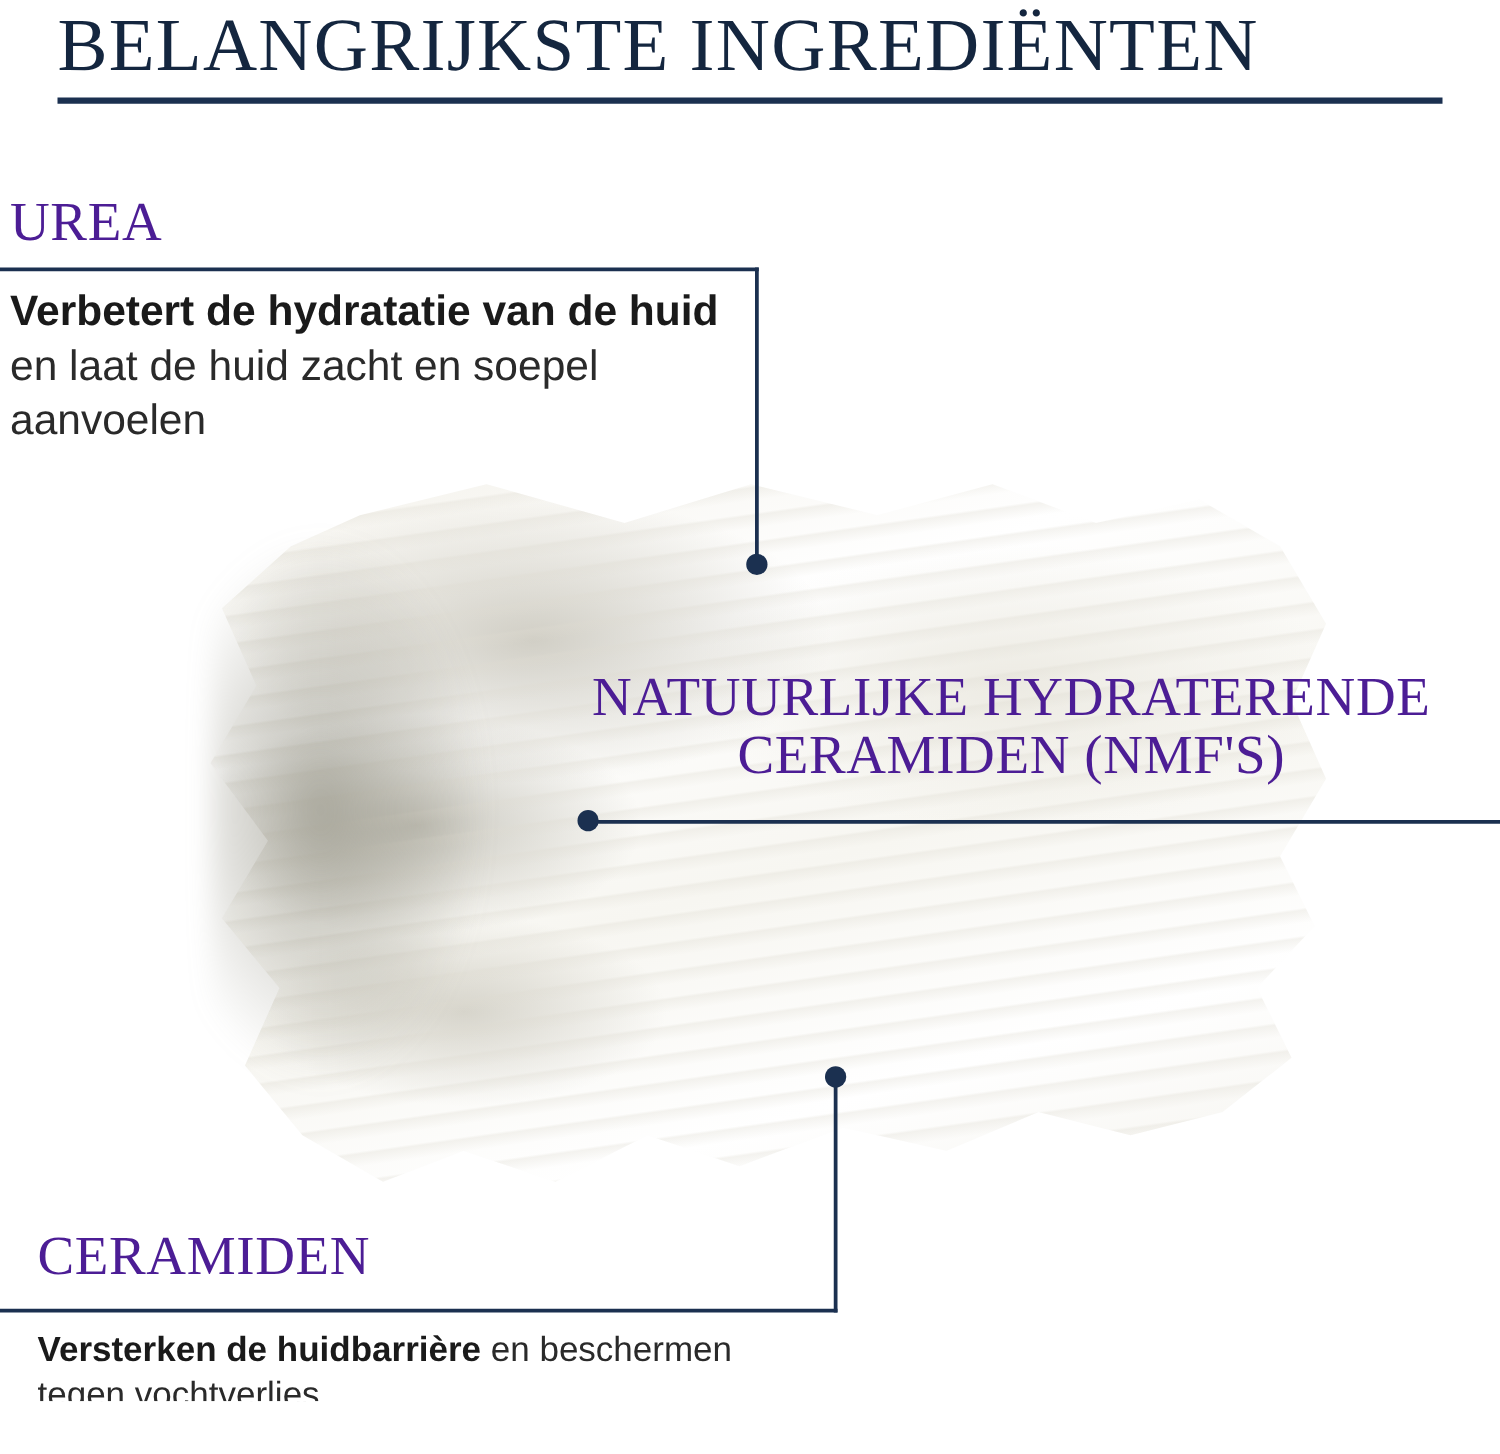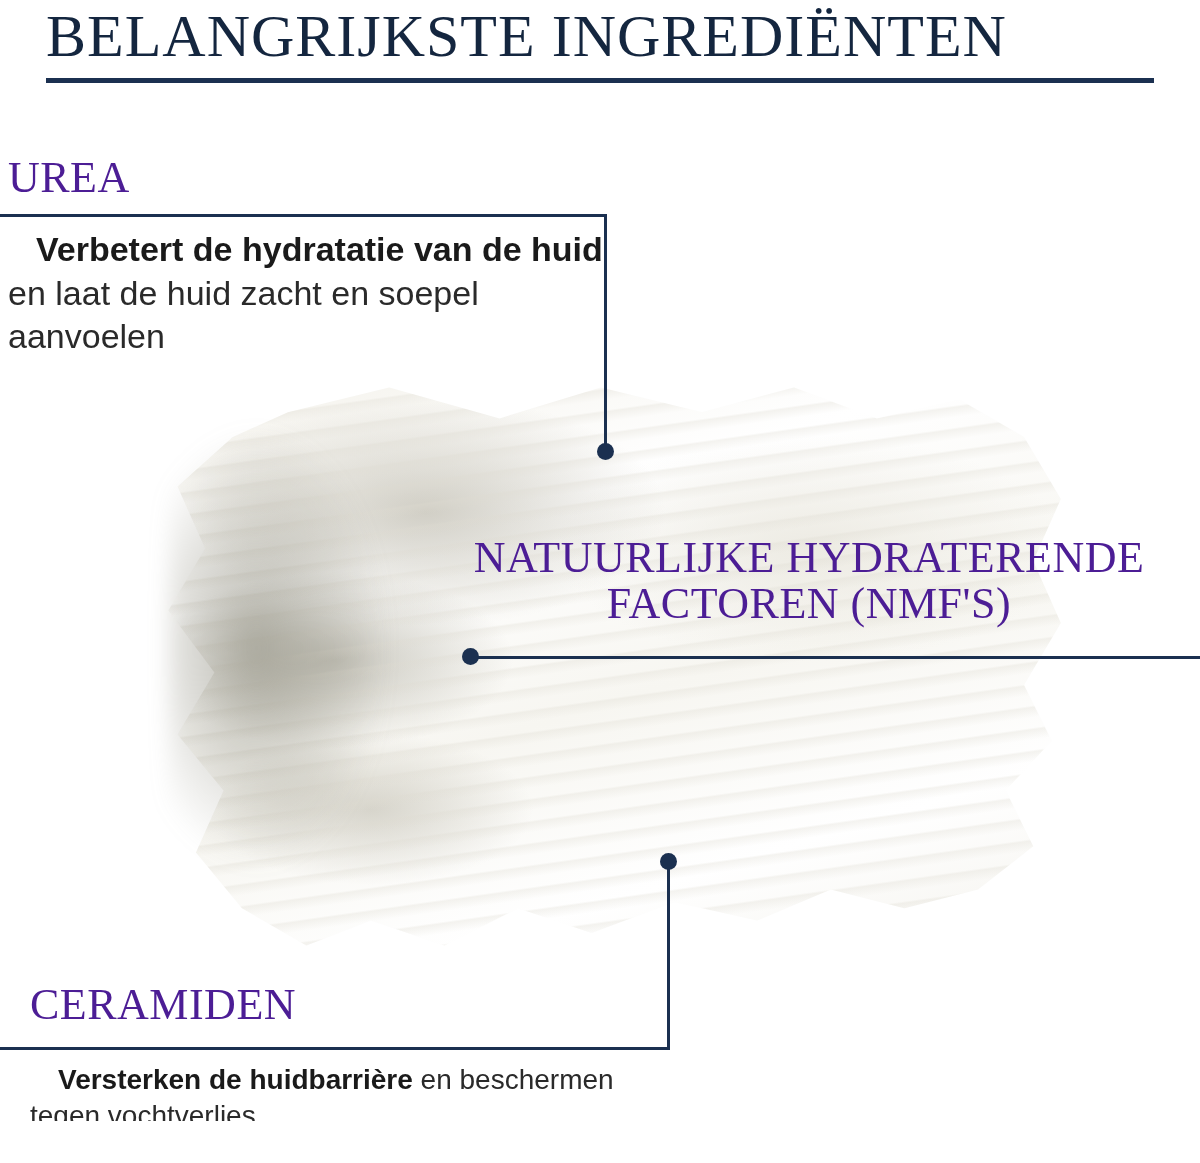--- a/index.html
+++ b/index.html
@@ -118,21 +118,20 @@
   }
   .callout-body {
     position: absolute;
     font-family: "Liberation Sans", sans-serif;
     color: #2a2a2a;
     line-height: 1.28;
   }
   .callout-body b {
     font-weight: 700;
     color: #1a1a1a;
-    margin-left: 28px;
   }
 
   
   #urea-title {
     left: 8px;
     top: 155px;
     font-size: 44px;
     letter-spacing: 0.5px;
   }
   #urea-body {
@@ -193,21 +192,21 @@
   <div class="callout-body" id="urea-body">
     <b>Verbetert de hydratatie van de huid</b><span> en laat de huid zacht en soepel aanvoelen</span>
   </div>
 
   <div class="leader" style="left:0px; top:214px; width:607px; height:3px;"></div>
   <div class="leader" style="left:604px; top:214px; width:3px; height:238px;"></div>
   <div class="dot" style="left:597px; top:443px;"></div>
 
   <div class="callout-title" id="nmf-title">
     <div>NATUURLIJKE HYDRATERENDE</div>
-    <div>FACTOREN (NMF'S)</div>
+    <div>CERAMIDEN (NMF'S)</div>
   </div>
   <div class="leader" style="left:470px; top:656px; width:730px; height:3px;"></div>
   <div class="dot" style="left:462px; top:648px;"></div>
 
   <div class="callout-title" id="ceramiden-title">CERAMIDEN</div>
   <div class="callout-body" id="ceramiden-body">
     <b>Versterken de huidbarrière</b><span> en beschermen tegen vochtverlies</span>
   </div>
   <div class="leader" style="left:0px; top:1047px; width:670px; height:3px;"></div>
   <div class="leader" style="left:667px; top:862px; width:3px; height:188px;"></div>

